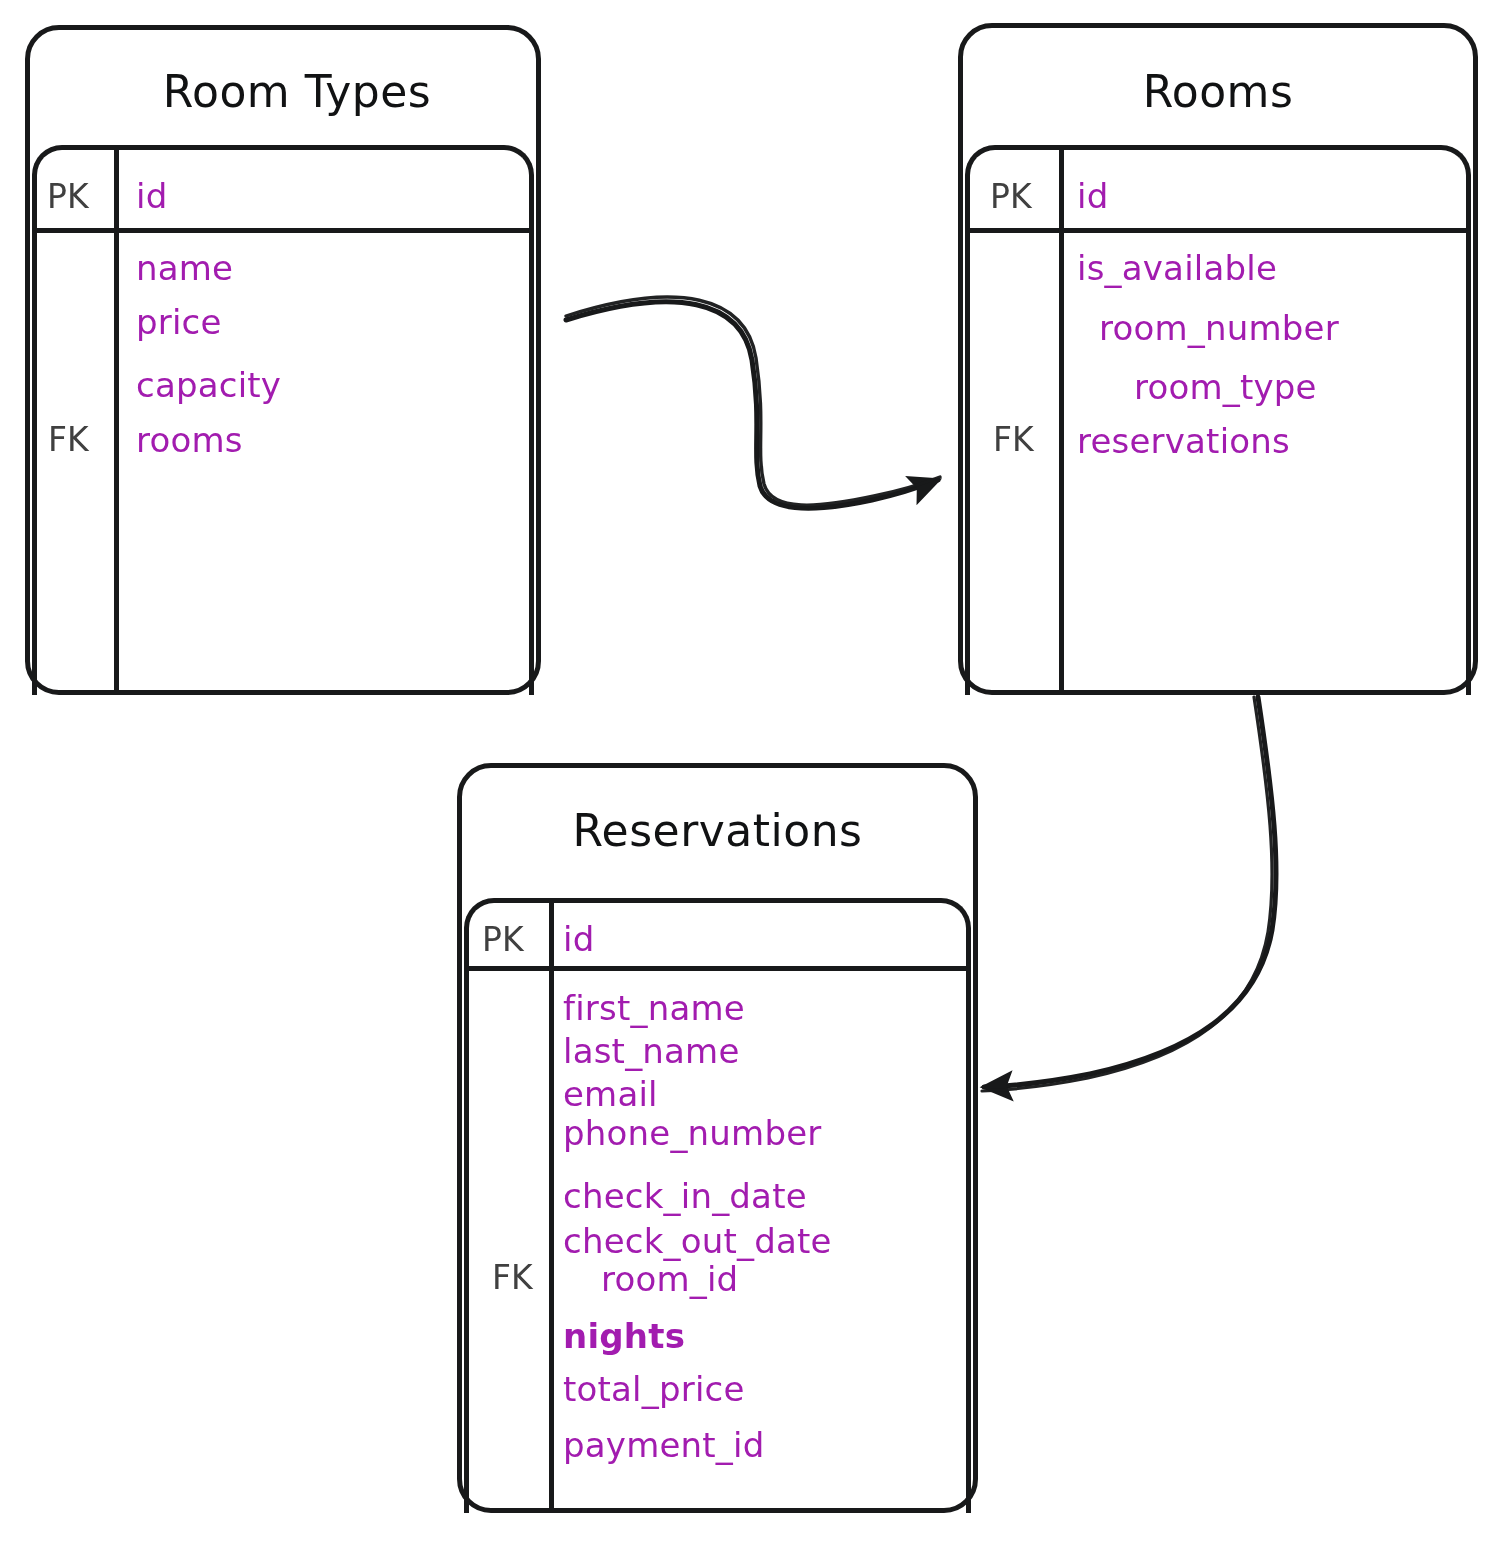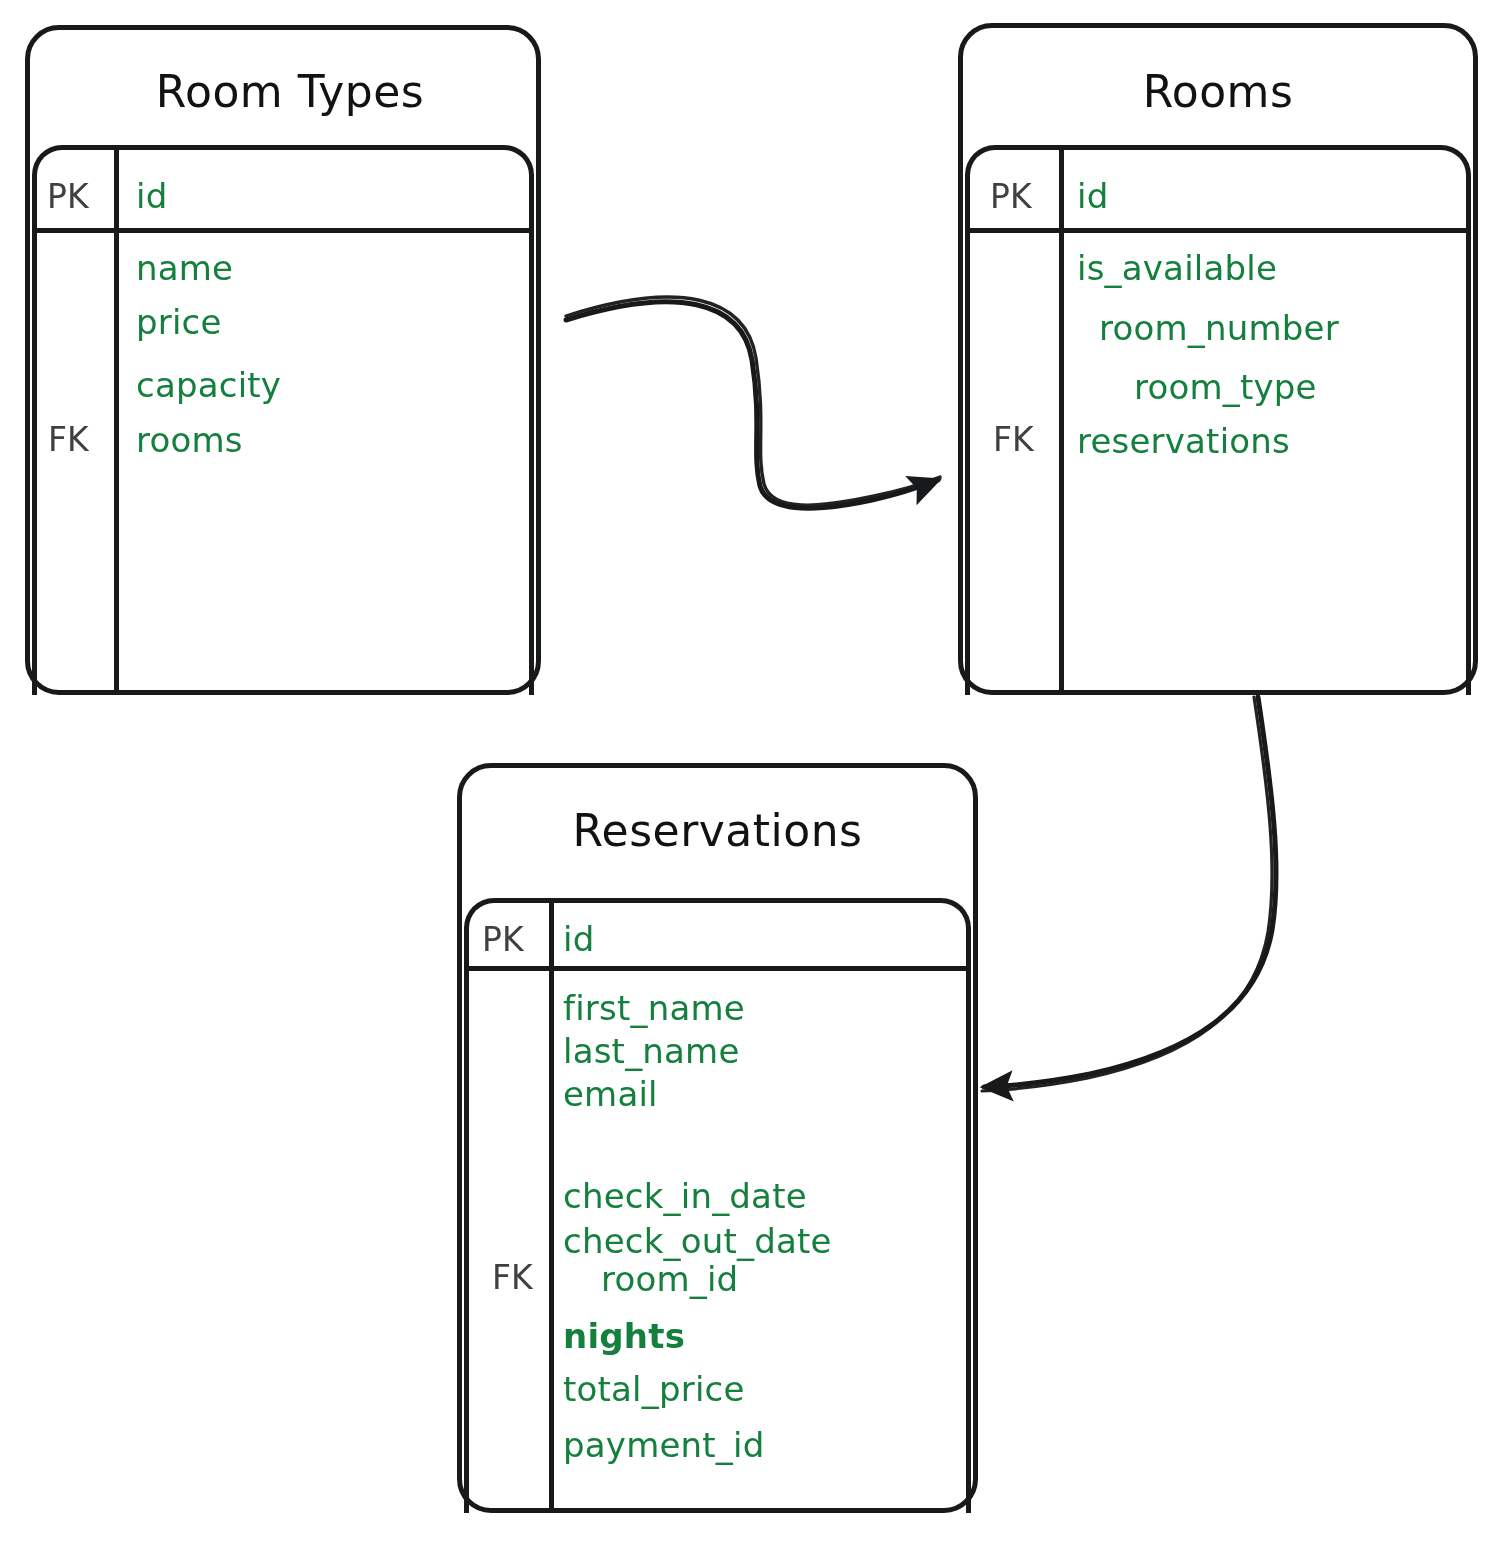--- a/index.html
+++ b/index.html
@@ -67,21 +67,21 @@
     position: absolute;
     font-family: "DejaVu Sans", sans-serif;
     font-size: 33px;
     color: #404040;
     white-space: nowrap;
   }
   .field {
     position: absolute;
     font-family: "DejaVu Sans", sans-serif;
     font-size: 34px;
-    color: #15803d;
+    color: #a21caf;
     white-space: nowrap;
     letter-spacing: 0.2px;
   }
 </style>
 </head>
 <body>
 
 <div id="canvas">
 
   <svg id="wires" viewBox="0 0 1501 1544" width="1501" height="1544">
@@ -107,21 +107,21 @@
                C 1258,1010 1190,1052 1090,1074
                C 1040,1084 1010,1086 984,1087" fill="none" stroke="#18191a" stroke-width="5" stroke-linecap="round" marker-end="url(#ah)"></path>
       <path d="M 1254,697 C 1268,790 1278,868 1268,932
                C 1254,1014 1188,1056 1088,1078
                C 1038,1088 1008,1090 982,1091" fill="none" stroke="#18191a" stroke-width="3.2" stroke-linecap="round" opacity="0.96"></path>
     </g>
   </svg>
 
   <div class="entity" style="left:25px; top:25px; width:516px; height:670px;">
   </div>
-  <div class="entity-title" style="left:32px; top:66px; width:516px;">Room Types</div>
+  <div class="entity-title" style="left:39px; top:66px; width:516px;">Room Types</div>
   <div class="inner-box" style="left:32px; top:145px; width:502px; height:550px;"></div>
   <div class="pk-divider" style="left:114px; top:148px; height:547px;"></div>
   <div class="hrule" style="left:32px; top:228px; width:502px;"></div>
   <div class="key-label" style="left:47px; top:177px;">PK</div>
   <div class="field" style="left:136px; top:176px;">id</div>
   <div class="key-label" style="left:48px; top:420px;">FK</div>
   <div class="field" style="left:136px; top:248px;">name</div>
   <div class="field" style="left:136px; top:302px;">price</div>
   <div class="field" style="left:136px; top:365px;">capacity</div>
   <div class="field" style="left:136px; top:420px;">rooms</div>
@@ -145,20 +145,21 @@
   <div class="entity-title" style="left:457px; top:805px; width:521px;">Reservations</div>
   <div class="inner-box" style="left:464px; top:898px; width:507px; height:615px;"></div>
   <div class="pk-divider" style="left:549px; top:901px; height:612px;"></div>
   <div class="hrule" style="left:464px; top:966px; width:507px;"></div>
   <div class="key-label" style="left:482px; top:920px;">PK</div>
   <div class="field" style="left:563px; top:919px;">id</div>
   <div class="key-label" style="left:492px; top:1258px;">FK</div>
   <div class="field" style="left:563px; top:988px;">first_name</div>
   <div class="field" style="left:563px; top:1031px;">last_name</div>
   <div class="field" style="left:563px; top:1074px;">email</div>
+  <div class="field" style="left:563px; top:1113px;">phone_number</div>
   <div class="field" style="left:563px; top:1176px;">check_in_date</div>
   <div class="field" style="left:563px; top:1221px;">check_out_date</div>
   <div class="field" style="left:563px; top:1259px;margin-left:38px;">room_id</div>
   <div class="field" style="left:563px; top:1316px;font-weight:bold;">nights</div>
   <div class="field" style="left:563px; top:1369px;">total_price</div>
   <div class="field" style="left:563px; top:1425px;">payment_id</div>
 
 </div>
 
 </body></html>

